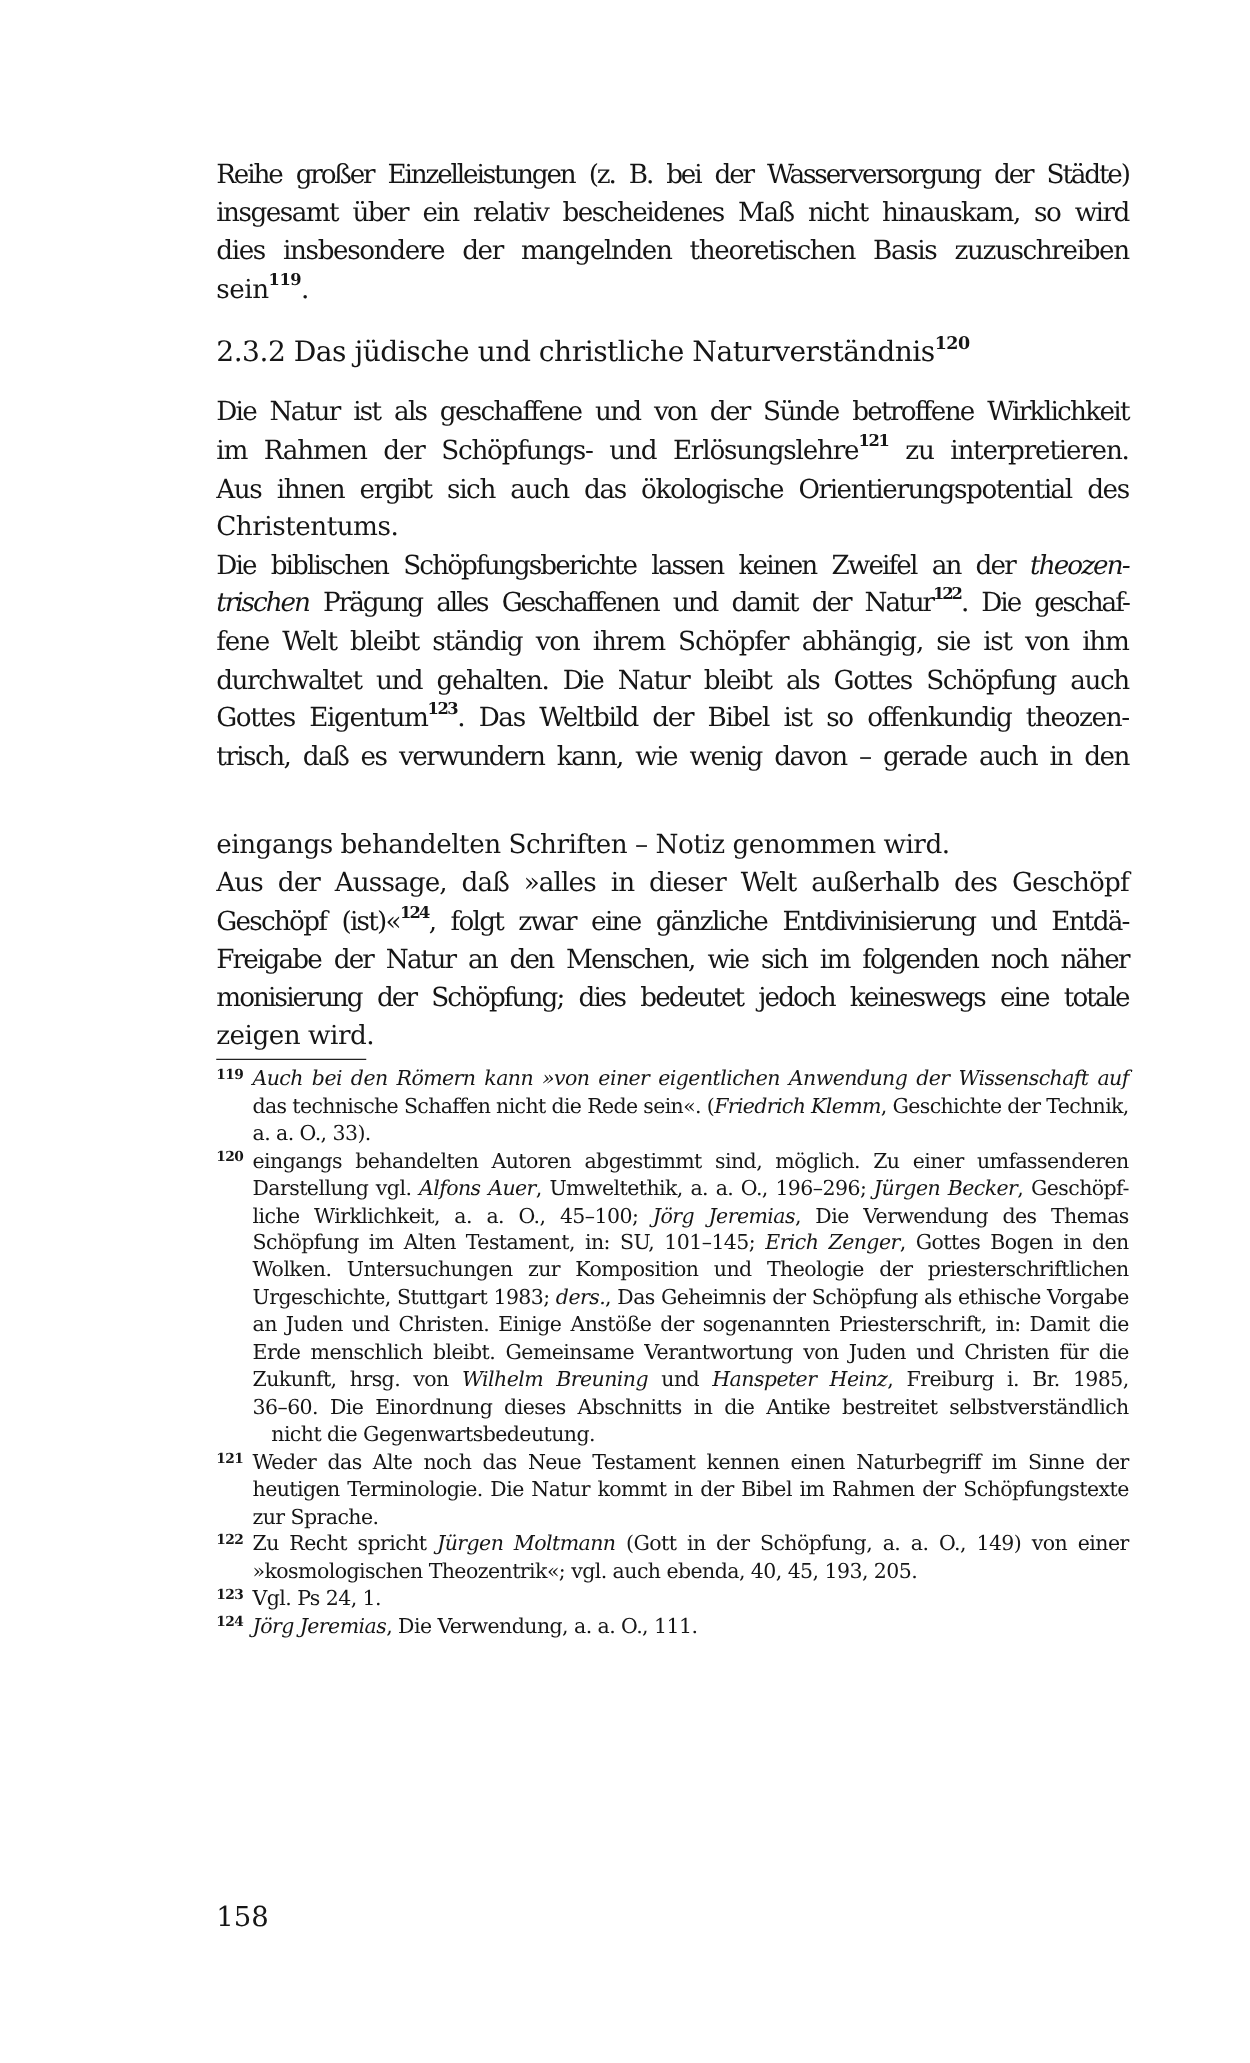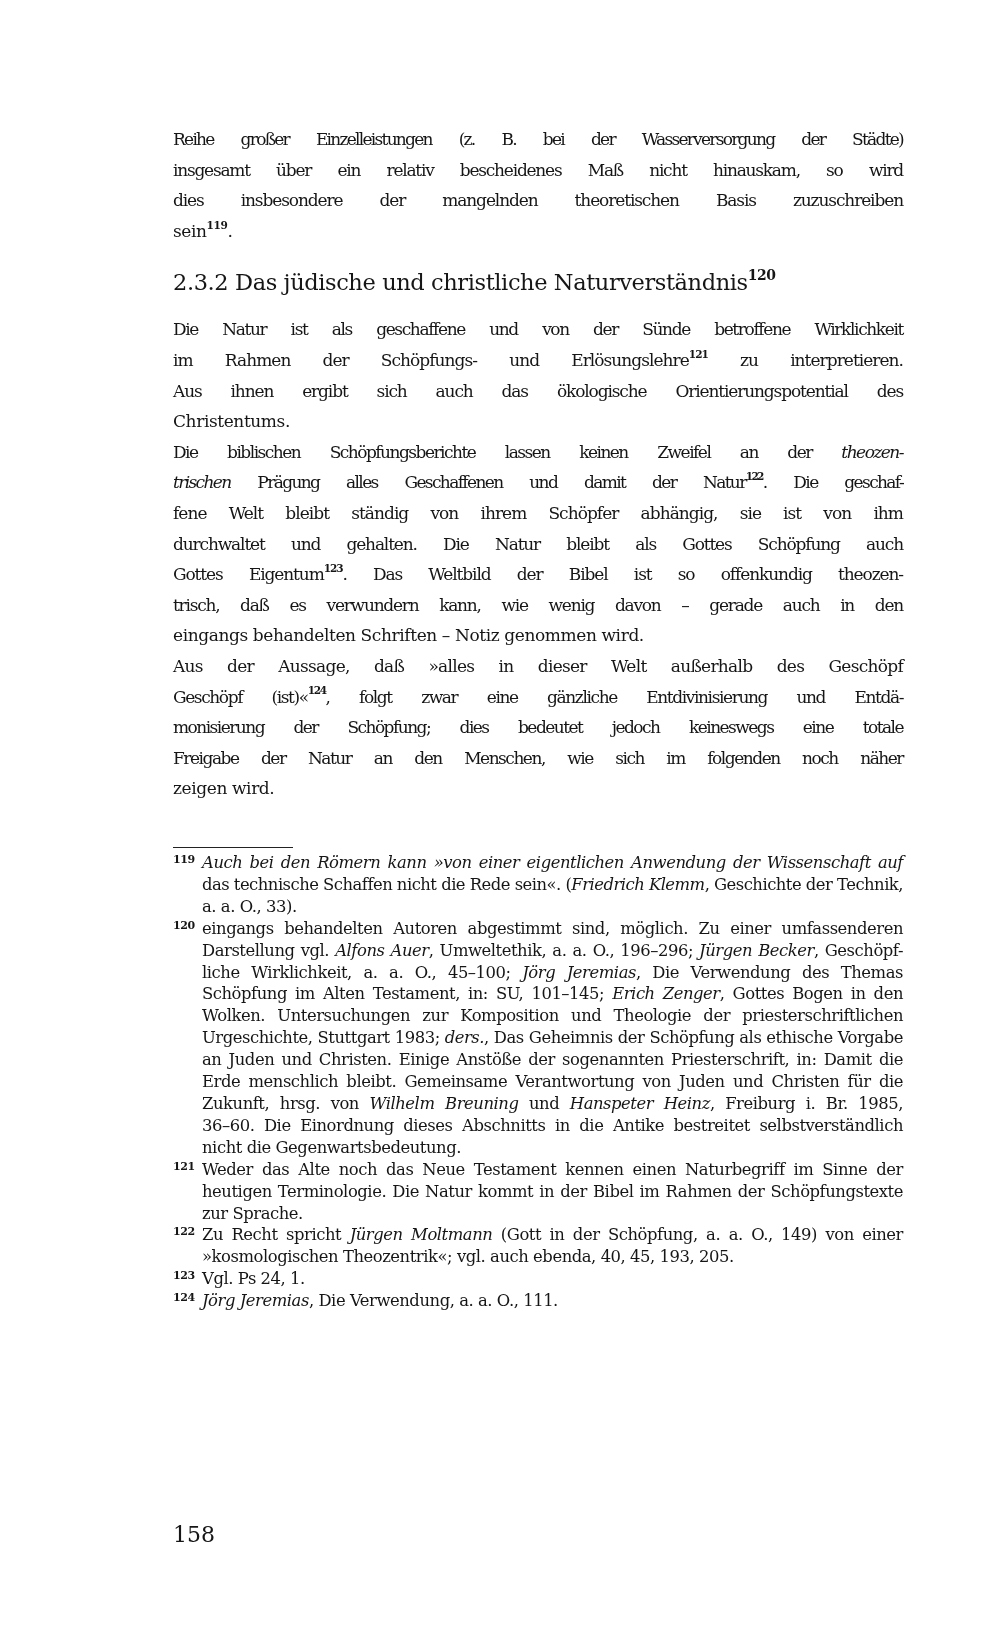--- a/index.html
+++ b/index.html
@@ -1,18 +1,18 @@
 <!DOCTYPE html>
 <html><head>
   <meta charset="utf-8">
   <style>
     html, body { margin: 0; padding: 0; background: #ffffff; }
     body { width: 1000px; height: 1650px; position: relative; overflow: hidden; color: #161616; }
     .page { position: absolute; left: 173px; top: 124px; width: 730px; font-family: "DejaVu Serif", serif; }
-    .body-text { font-size: 17px; line-height: 30.6px; text-align: justify; letter-spacing: -0.4px; }
+    .body-text { font-size: 21px; line-height: 30.6px; text-align: justify; letter-spacing: -0.4px; }
     .line { display: block; text-align: justify; text-align-last: justify; white-space: nowrap; overflow: visible; }
     .line.last { text-align-last: left; }
     sup { font-size: 0.62em; line-height: 0; position: relative; top: -0.15em; vertical-align: super; font-weight: bold; }
     em { font-style: italic; }
     .heading { margin-top: 21px; margin-bottom: 17px; font-size: 22.5px; line-height: 30px; letter-spacing: -0.4px; }
     .rule { position: absolute; left: 173px; top: 847px; width: 120px; height: 0; border-top: 1.5px solid #222; }
     .notes { position: absolute; left: 173px; top: 852px; width: 730px; font-family: "DejaVu Serif", serif; font-size: 16.4px; line-height: 21.9px; letter-spacing: -0.45px; }
     .note { position: relative; padding-left: 29px; }
     .note-num { position: absolute; left: 0; top: 0; font-size: 11px; font-weight: bold; line-height: 16px; }
     .note .line { text-align-last: justify; }
@@ -39,28 +39,28 @@
     <span class="line last" style="width: 730px;">Christentums.</span>
   </div>
 
   <div class="body-text">
     <span class="line" style="width: 730px; letter-spacing: -1.51686px;"><span>Die biblischen Schöpfungsberichte lassen keinen Zweifel an der </span><em>theozen-</em></span>
     <span class="line" style="width: 730px; letter-spacing: -1.63264px;"><em>trischen</em><span> Prägung alles Geschaffenen und damit der Natur</span><sup>122</sup><span>. Die geschaf-</span></span>
     <span class="line" style="width: 730px; letter-spacing: -0.966803px;">fene Welt bleibt ständig von ihrem Schöpfer abhängig, sie ist von ihm</span>
     <span class="line" style="width: 730px; letter-spacing: -1.14517px;">durchwaltet und gehalten. Die Natur bleibt als Gottes Schöpfung auch</span>
     <span class="line" style="width: 730px; letter-spacing: -1.10201px;"><span>Gottes Eigentum</span><sup>123</sup><span>. Das Weltbild der Bibel ist so offenkundig theozen-</span></span>
     <span class="line" style="width: 730px; letter-spacing: -1.23892px;">trisch, daß es verwundern kann, wie wenig davon – gerade auch in den</span>
-    <span class="line last" style="width: 730px;">eingangs behandelten Schriften – Notiz genommen wird.</span>
+    <span class="line last" style="width: 730px; margin-top: 40px;">eingangs behandelten Schriften – Notiz genommen wird.</span>
   </div>
 
   <div class="body-text">
     <span class="line" style="width: 730px; letter-spacing: -0.71108px;">Aus der Aussage, daß »alles in dieser Welt außerhalb des Geschöpf</span>
     <span class="line" style="width: 730px; letter-spacing: -1.39722px;"><span>Geschöpf (ist)«</span><sup>124</sup><span>, folgt zwar eine gänzliche Entdivinisierung und Entdä-</span></span>
+    <span class="line" style="width: 730px; letter-spacing: -1.48157px;">Freigabe der Natur an den Menschen, wie sich im folgenden noch näher</span>
     <span class="line" style="width: 730px; letter-spacing: -1.53192px;">monisierung der Schöpfung; dies bedeutet jedoch keineswegs eine totale</span>
-    <span class="line" style="width: 730px; letter-spacing: -1.48157px;">Freigabe der Natur an den Menschen, wie sich im folgenden noch näher</span>
     <span class="line last" style="width: 730px;">zeigen wird.</span>
   </div>
 </div>
 
 <div class="rule"></div>
 
 <div class="notes">
   <div class="note">
     <span class="note-num">119</span>
     <span class="line" style="width: 701px; font-style: italic;">Auch bei den Römern kann »von einer eigentlichen Anwendung der Wissenschaft auf</span>
@@ -73,21 +73,21 @@
     <span class="line" style="width: 701px;">eingangs behandelten Autoren abgestimmt sind, möglich. Zu einer umfassenderen</span>
     <span class="line" style="width: 701px; letter-spacing: -0.450182px;"><span>Darstellung vgl. </span><em>Alfons Auer</em><span>, Umweltethik, a. a. O., 196–296; </span><em>Jürgen Becker</em><span>, Geschöpf-</span></span>
     <span class="line" style="width: 701px;"><span>liche Wirklichkeit, a. a. O., 45–100; </span><em>Jörg Jeremias</em><span>, Die Verwendung des Themas</span></span>
     <span class="line" style="width: 701px;"><span>Schöpfung im Alten Testament, in: SU, 101–145; </span><em>Erich Zenger</em><span>, Gottes Bogen in den</span></span>
     <span class="line" style="width: 701px;">Wolken. Untersuchungen zur Komposition und Theologie der priesterschriftlichen</span>
     <span class="line" style="width: 701px; letter-spacing: -0.450184px;"><span>Urgeschichte, Stuttgart 1983; </span><em>ders.</em><span>, Das Geheimnis der Schöpfung als ethische Vorgabe</span></span>
     <span class="line" style="width: 701px;">an Juden und Christen. Einige Anstöße der sogenannten Priesterschrift, in: Damit die</span>
     <span class="line" style="width: 701px;">Erde menschlich bleibt. Gemeinsame Verantwortung von Juden und Christen für die</span>
     <span class="line" style="width: 701px;"><span>Zukunft, hrsg. von </span><em>Wilhelm Breuning</em><span> und </span><em>Hanspeter Heinz</em><span>, Freiburg i. Br. 1985,</span></span>
     <span class="line" style="width: 701px;">36–60. Die Einordnung dieses Abschnitts in die Antike bestreitet selbstverständlich</span>
-    <span class="line last" style="width: 701px;">nicht die Gegenwartsbedeutung.</span>
+    <span class="line last" style="width: 701px; margin-left: 15px;">nicht die Gegenwartsbedeutung.</span>
   </div>
 
   <div class="note">
     <span class="note-num">121</span>
     <span class="line" style="width: 701px;">Weder das Alte noch das Neue Testament kennen einen Naturbegriff im Sinne der</span>
     <span class="line" style="width: 701px;">heutigen Terminologie. Die Natur kommt in der Bibel im Rahmen der Schöpfungstexte</span>
     <span class="line last" style="width: 701px;">zur Sprache.</span>
   </div>
 
   <div class="note">

